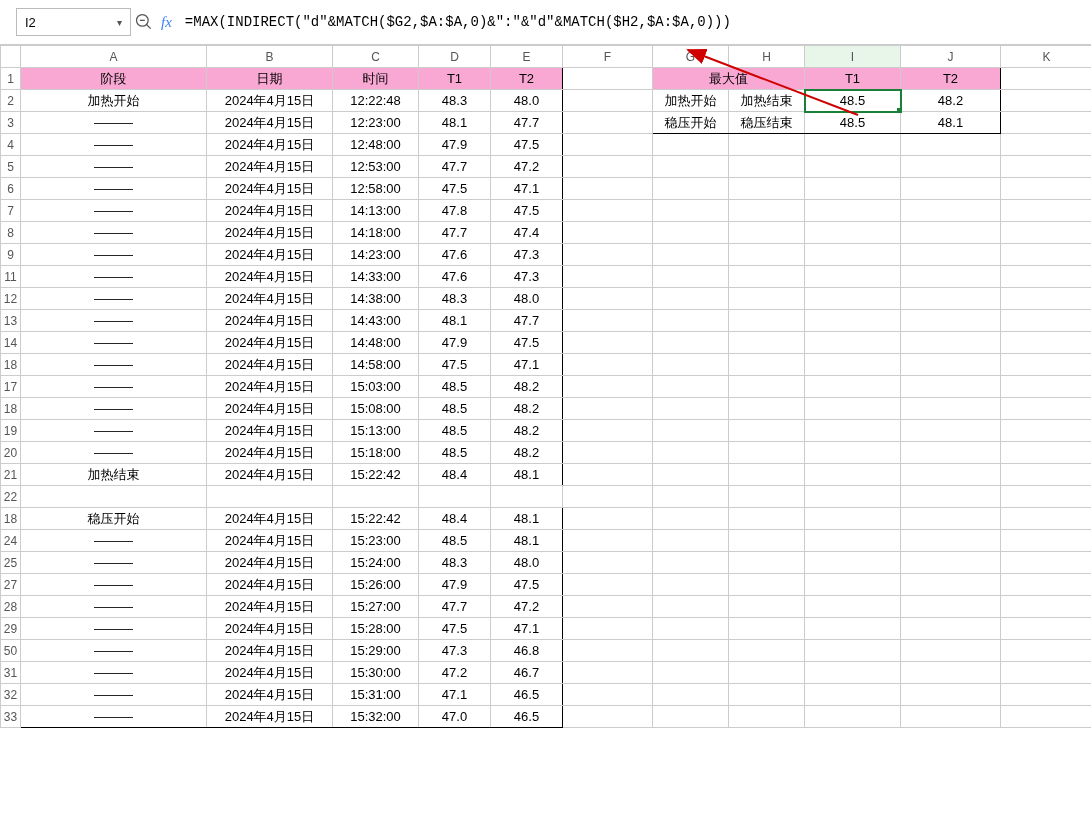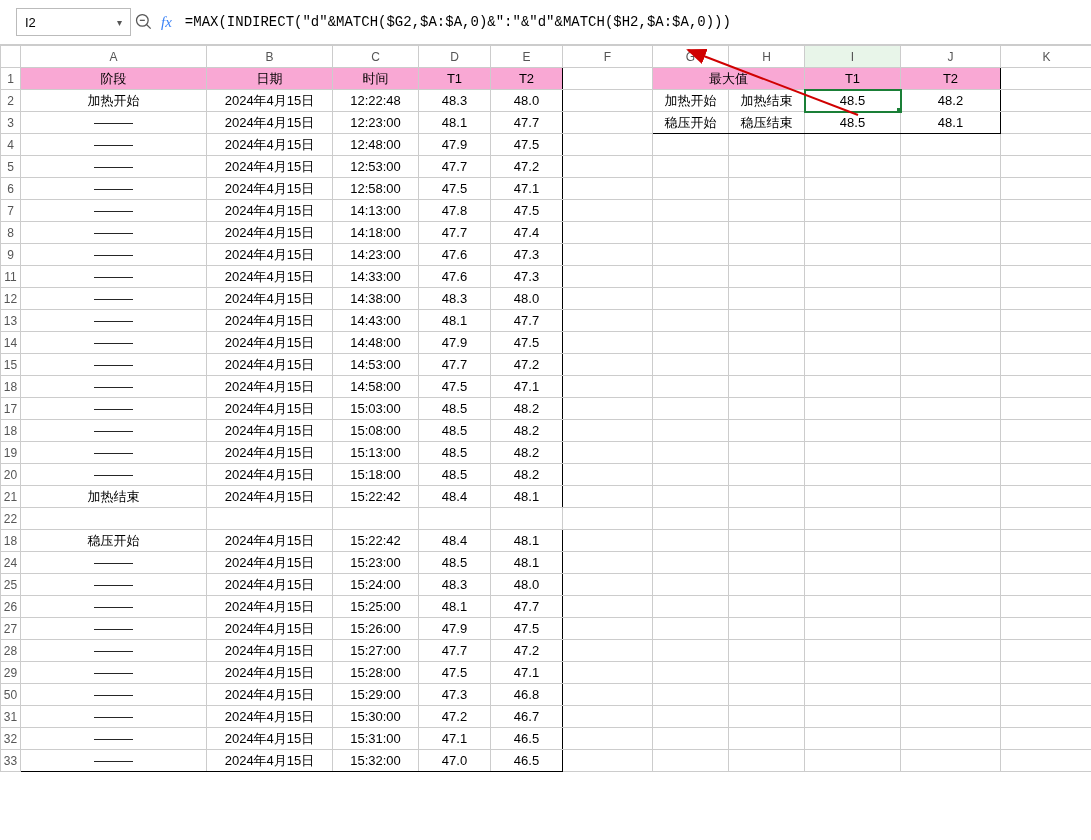--- a/index.html
+++ b/index.html
@@ -260,34 +260,20 @@
           <td>47.9</td>
           <td class="br">47.5</td>
           <td></td>
           <td></td>
           <td></td>
           <td></td>
           <td></td>
           <td></td>
         </tr>
         <tr>
-          <th class="rowhdr">15</th>
-          <td class="bl">———</td>
-          <td>2024年4月15日</td>
-          <td>14:53:00</td>
-          <td>47.7</td>
-          <td class="br">47.2</td>
-          <td></td>
-          <td></td>
-          <td></td>
-          <td></td>
-          <td></td>
-          <td></td>
-        </tr>
-        <tr>
           <th class="rowhdr">18</th>
           <td class="bl">———</td>
           <td>2024年4月15日</td>
           <td>14:58:00</td>
           <td>47.5</td>
           <td class="br">47.1</td>
           <td></td>
           <td></td>
           <td></td>
           <td></td>
@@ -406,34 +392,20 @@
           <td></td>
           <td></td>
         </tr>
         <tr>
           <th class="rowhdr">25</th>
           <td class="bl">———</td>
           <td>2024年4月15日</td>
           <td>15:24:00</td>
           <td>48.3</td>
           <td class="br">48.0</td>
-          <td></td>
-          <td></td>
-          <td></td>
-          <td></td>
-          <td></td>
-          <td></td>
-        </tr>
-        <tr>
-          <th class="rowhdr">26</th>
-          <td class="bl">———</td>
-          <td>2024年4月15日</td>
-          <td>15:25:00</td>
-          <td>48.1</td>
-          <td class="br">47.7</td>
           <td></td>
           <td></td>
           <td></td>
           <td></td>
           <td></td>
           <td></td>
         </tr>
         <tr>
           <th class="rowhdr">27</th>
           <td class="bl">———</td>

